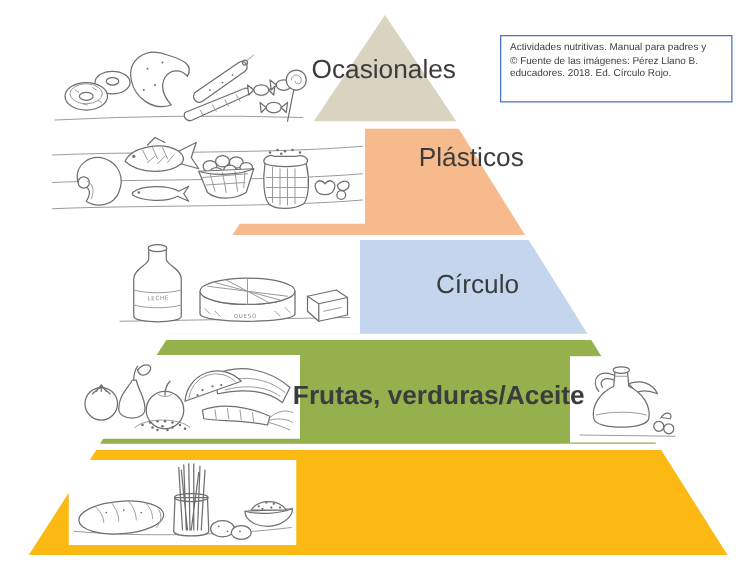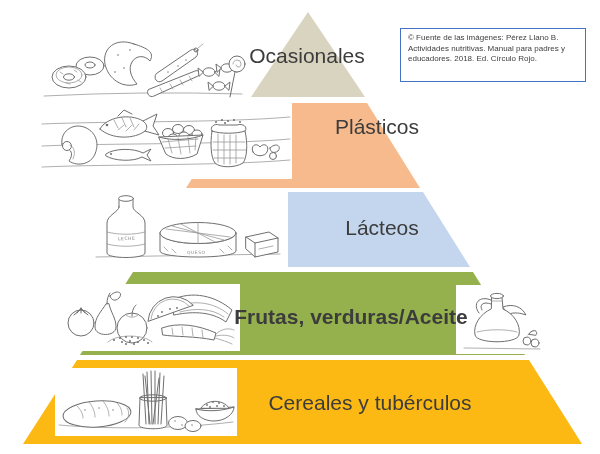--- a/index.html
+++ b/index.html
@@ -205,23 +205,22 @@
         <circle class="dot" cx="158" cy="34" r="0.9"></circle>
       <circle class="dot" cx="164" cy="35" r="0.9"></circle>
         <circle class="dot" cx="169" cy="38" r="0.9"></circle>
       <circle class="dot" cx="155" cy="39" r="0.9"></circle>
         <circle class="dot" cx="162" cy="38" r="0.9"></circle>
     </svg>
   </div>
 
   <div class="level-label" style="left:227px;top:43px;width:160px;">Ocasionales</div>
   <div class="level-label" style="left:297px;top:114px;width:160px;">Plásticos</div>
-  <div class="level-label" style="left:302px;top:215px;width:160px;">Lácteos</div>
+  <div class="level-label" style="left:302px;top:215px;width:160px;">Círculo</div>
   <div class="level-label" style="left:231px;top:304px;width:240px;font-weight:bold;">Frutas, verduras/Aceite</div>
-  <div class="level-label" style="left:250px;top:390px;width:240px;">Cereales y tubérculos</div>
 
   <div class="citation">
+    <div>Actividades nutritivas. Manual para padres y</div>
     <div>© Fuente de las imágenes: Pérez Llano B.</div>
-    <div>Actividades nutritivas. Manual para padres y</div>
     <div>educadores. 2018. Ed. Círculo Rojo.</div>
   </div>
 
 </div>
 
 </body></html>

